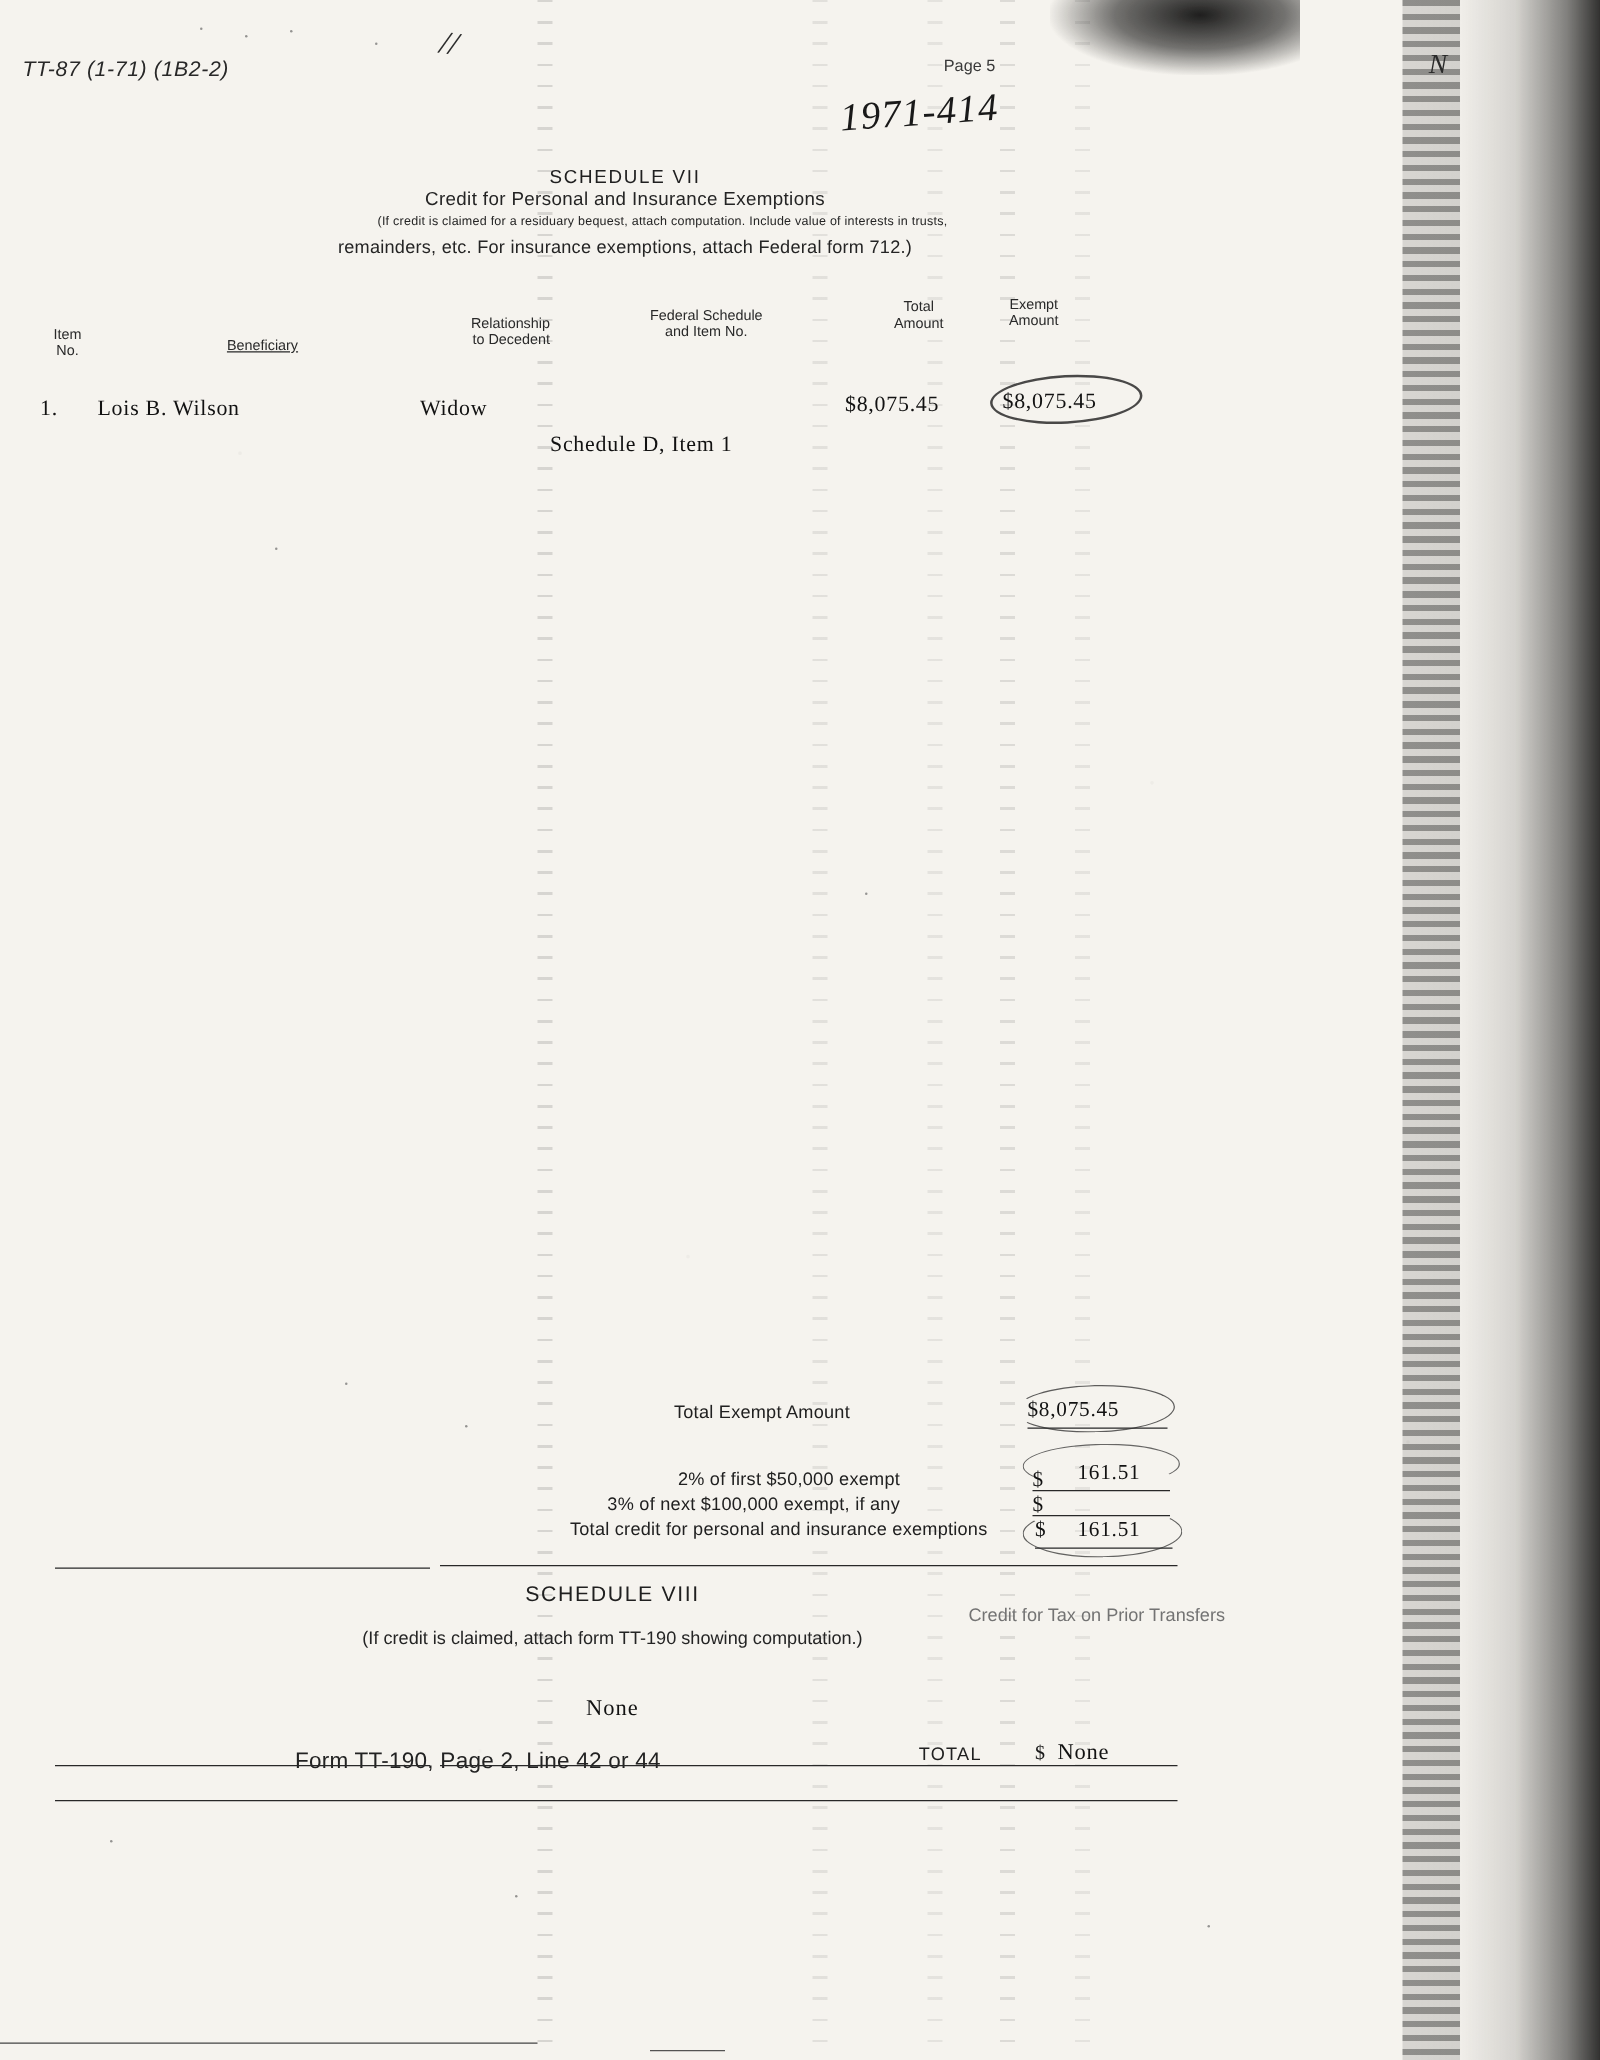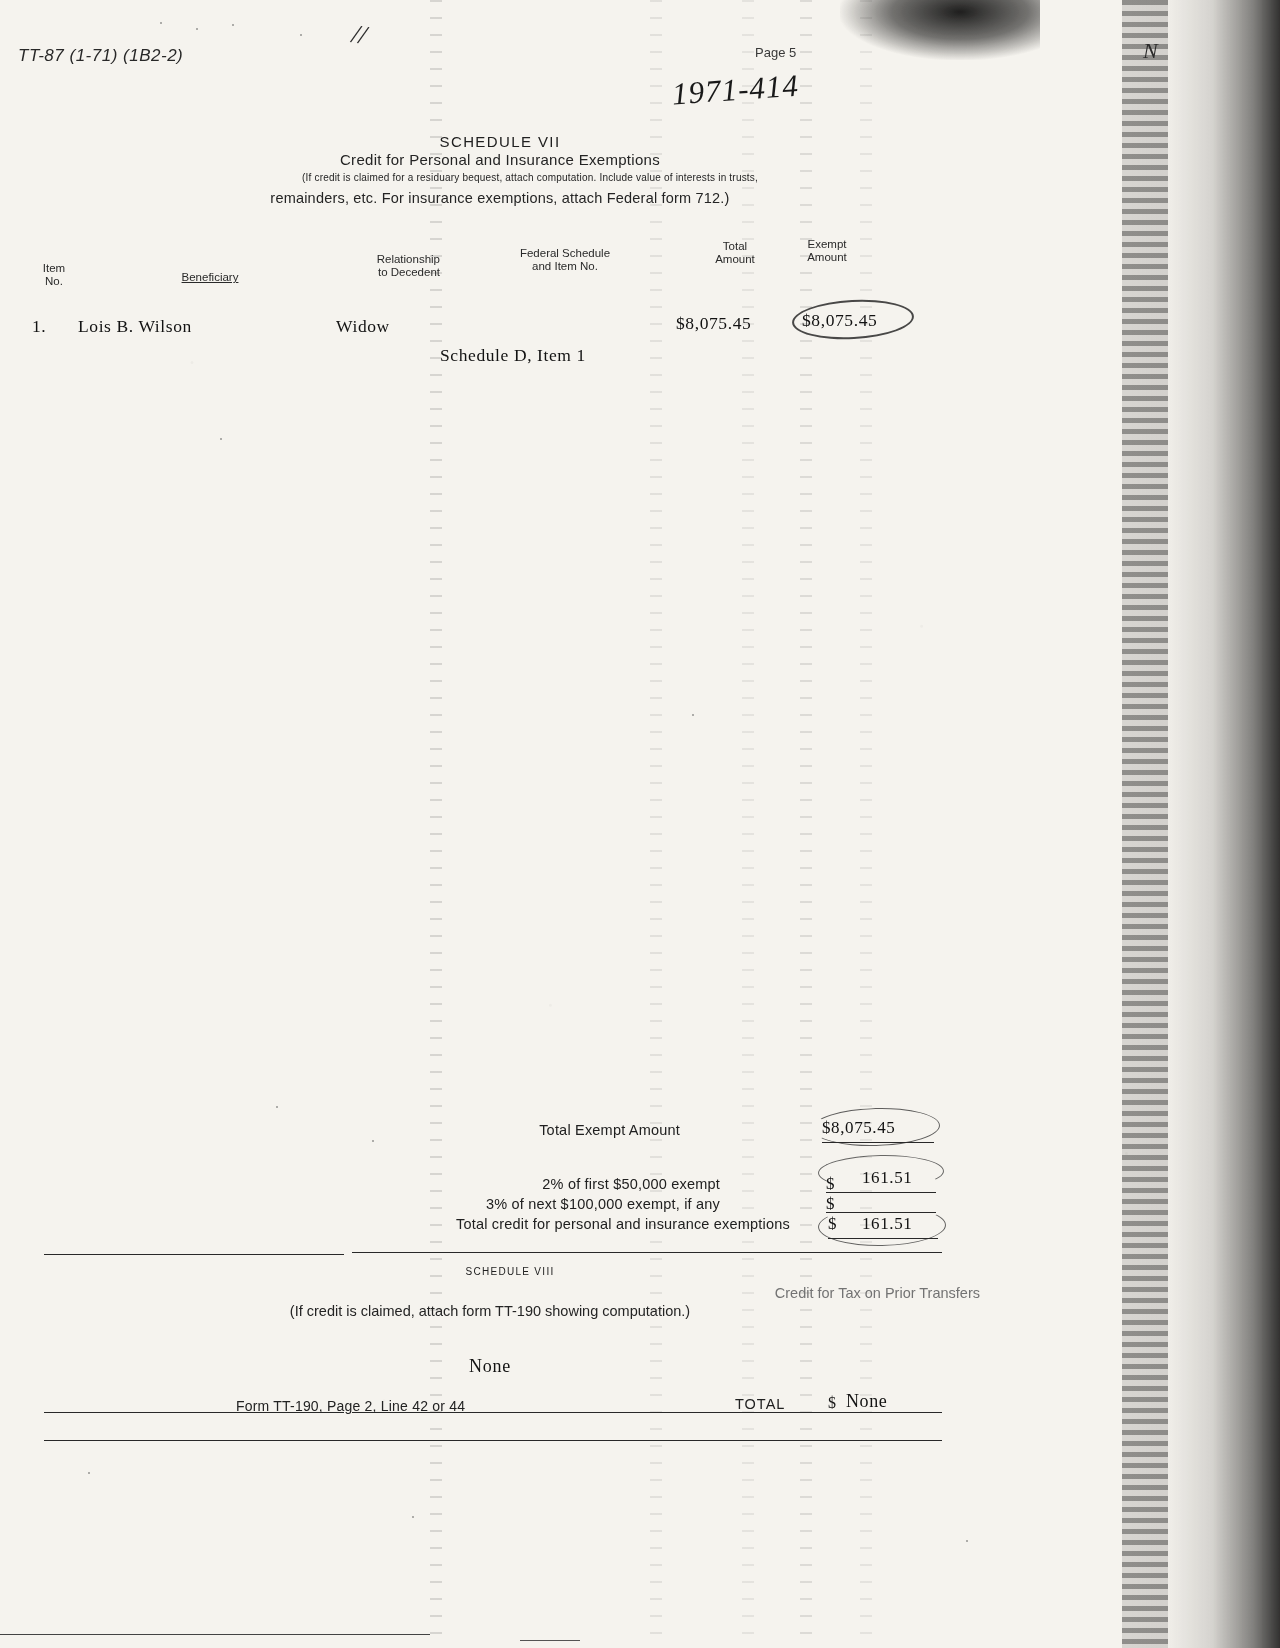--- a/index.html
+++ b/index.html
@@ -254,24 +254,23 @@
   }
   .hr1 { left: 44px;  top: 1254px; width: 300px; }
   .hr2 { left: 352px; top: 1252px; width: 590px; }
   .hr3 { left: 44px;  top: 1412px; width: 300px; }
   .hr4 { left: 352px; top: 1412px; width: 590px; }
   .hr5 { left: 44px;  top: 1440px; width: 898px; }
 
   .sch8-title {
     left: 0; top: 1266px; width: 980px;
     text-align: center;
-    font-size: 10px;
+    font-size: 17px;
     letter-spacing: 1.3px;
     color: #222;
-    padding-left: 20px;
   }
   .sch8-sub {
     left: 0; top: 1285px; width: 980px;
     text-align: right;
     font-size: 14.5px;
     color: #737373;
   }
   .sch8-note {
     left: 0; top: 1303px; width: 980px;
     text-align: center;
@@ -281,21 +280,21 @@
   .sch8-none {
     left: 0; top: 1356px; width: 980px;
     text-align: center;
     font-family: "Liberation Serif", serif;
     font-size: 18px;
     color: #141414;
     letter-spacing: .8px;
   }
   .sch8-formref {
     left: 236px; top: 1398px;
-    font-size: 14px;
+    font-size: 18px;
     color: #242424;
     letter-spacing: .2px;
   }
   .sch8-total-lbl {
     left: 735px; top: 1396px;
     font-size: 14.5px;
     letter-spacing: 1px;
     color: #222;
   }
   .sch8-total-dollar {

